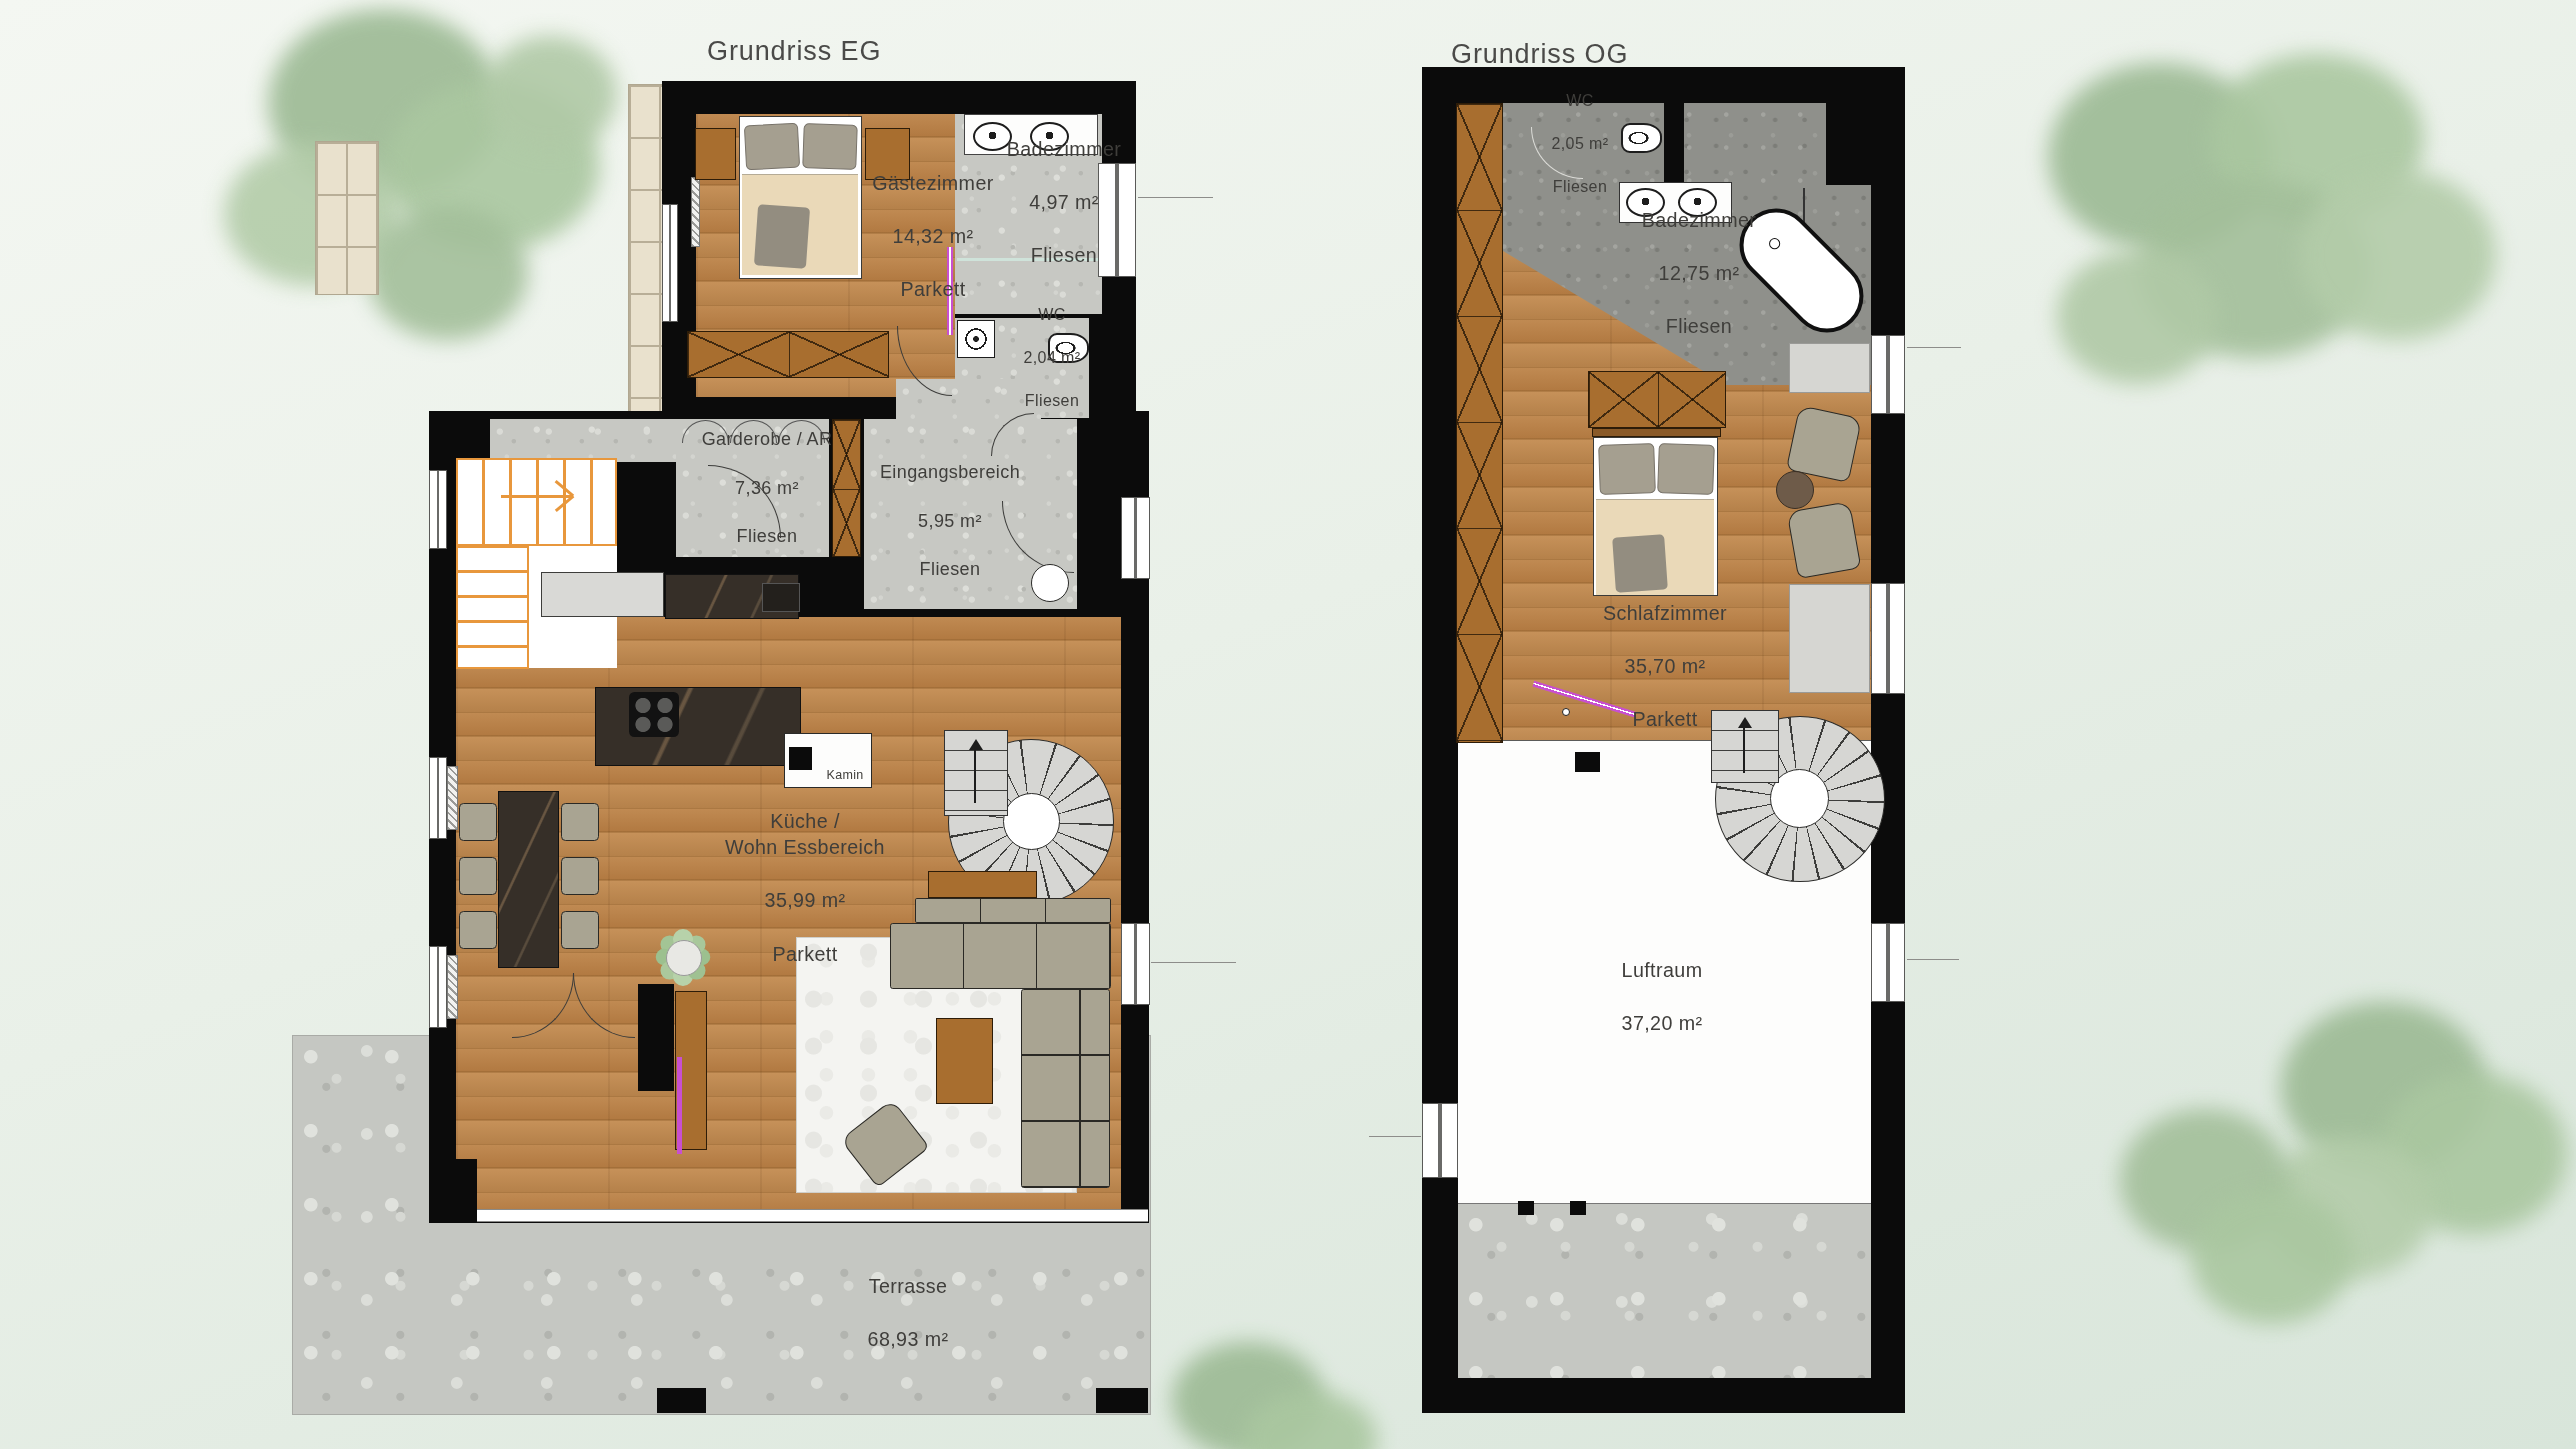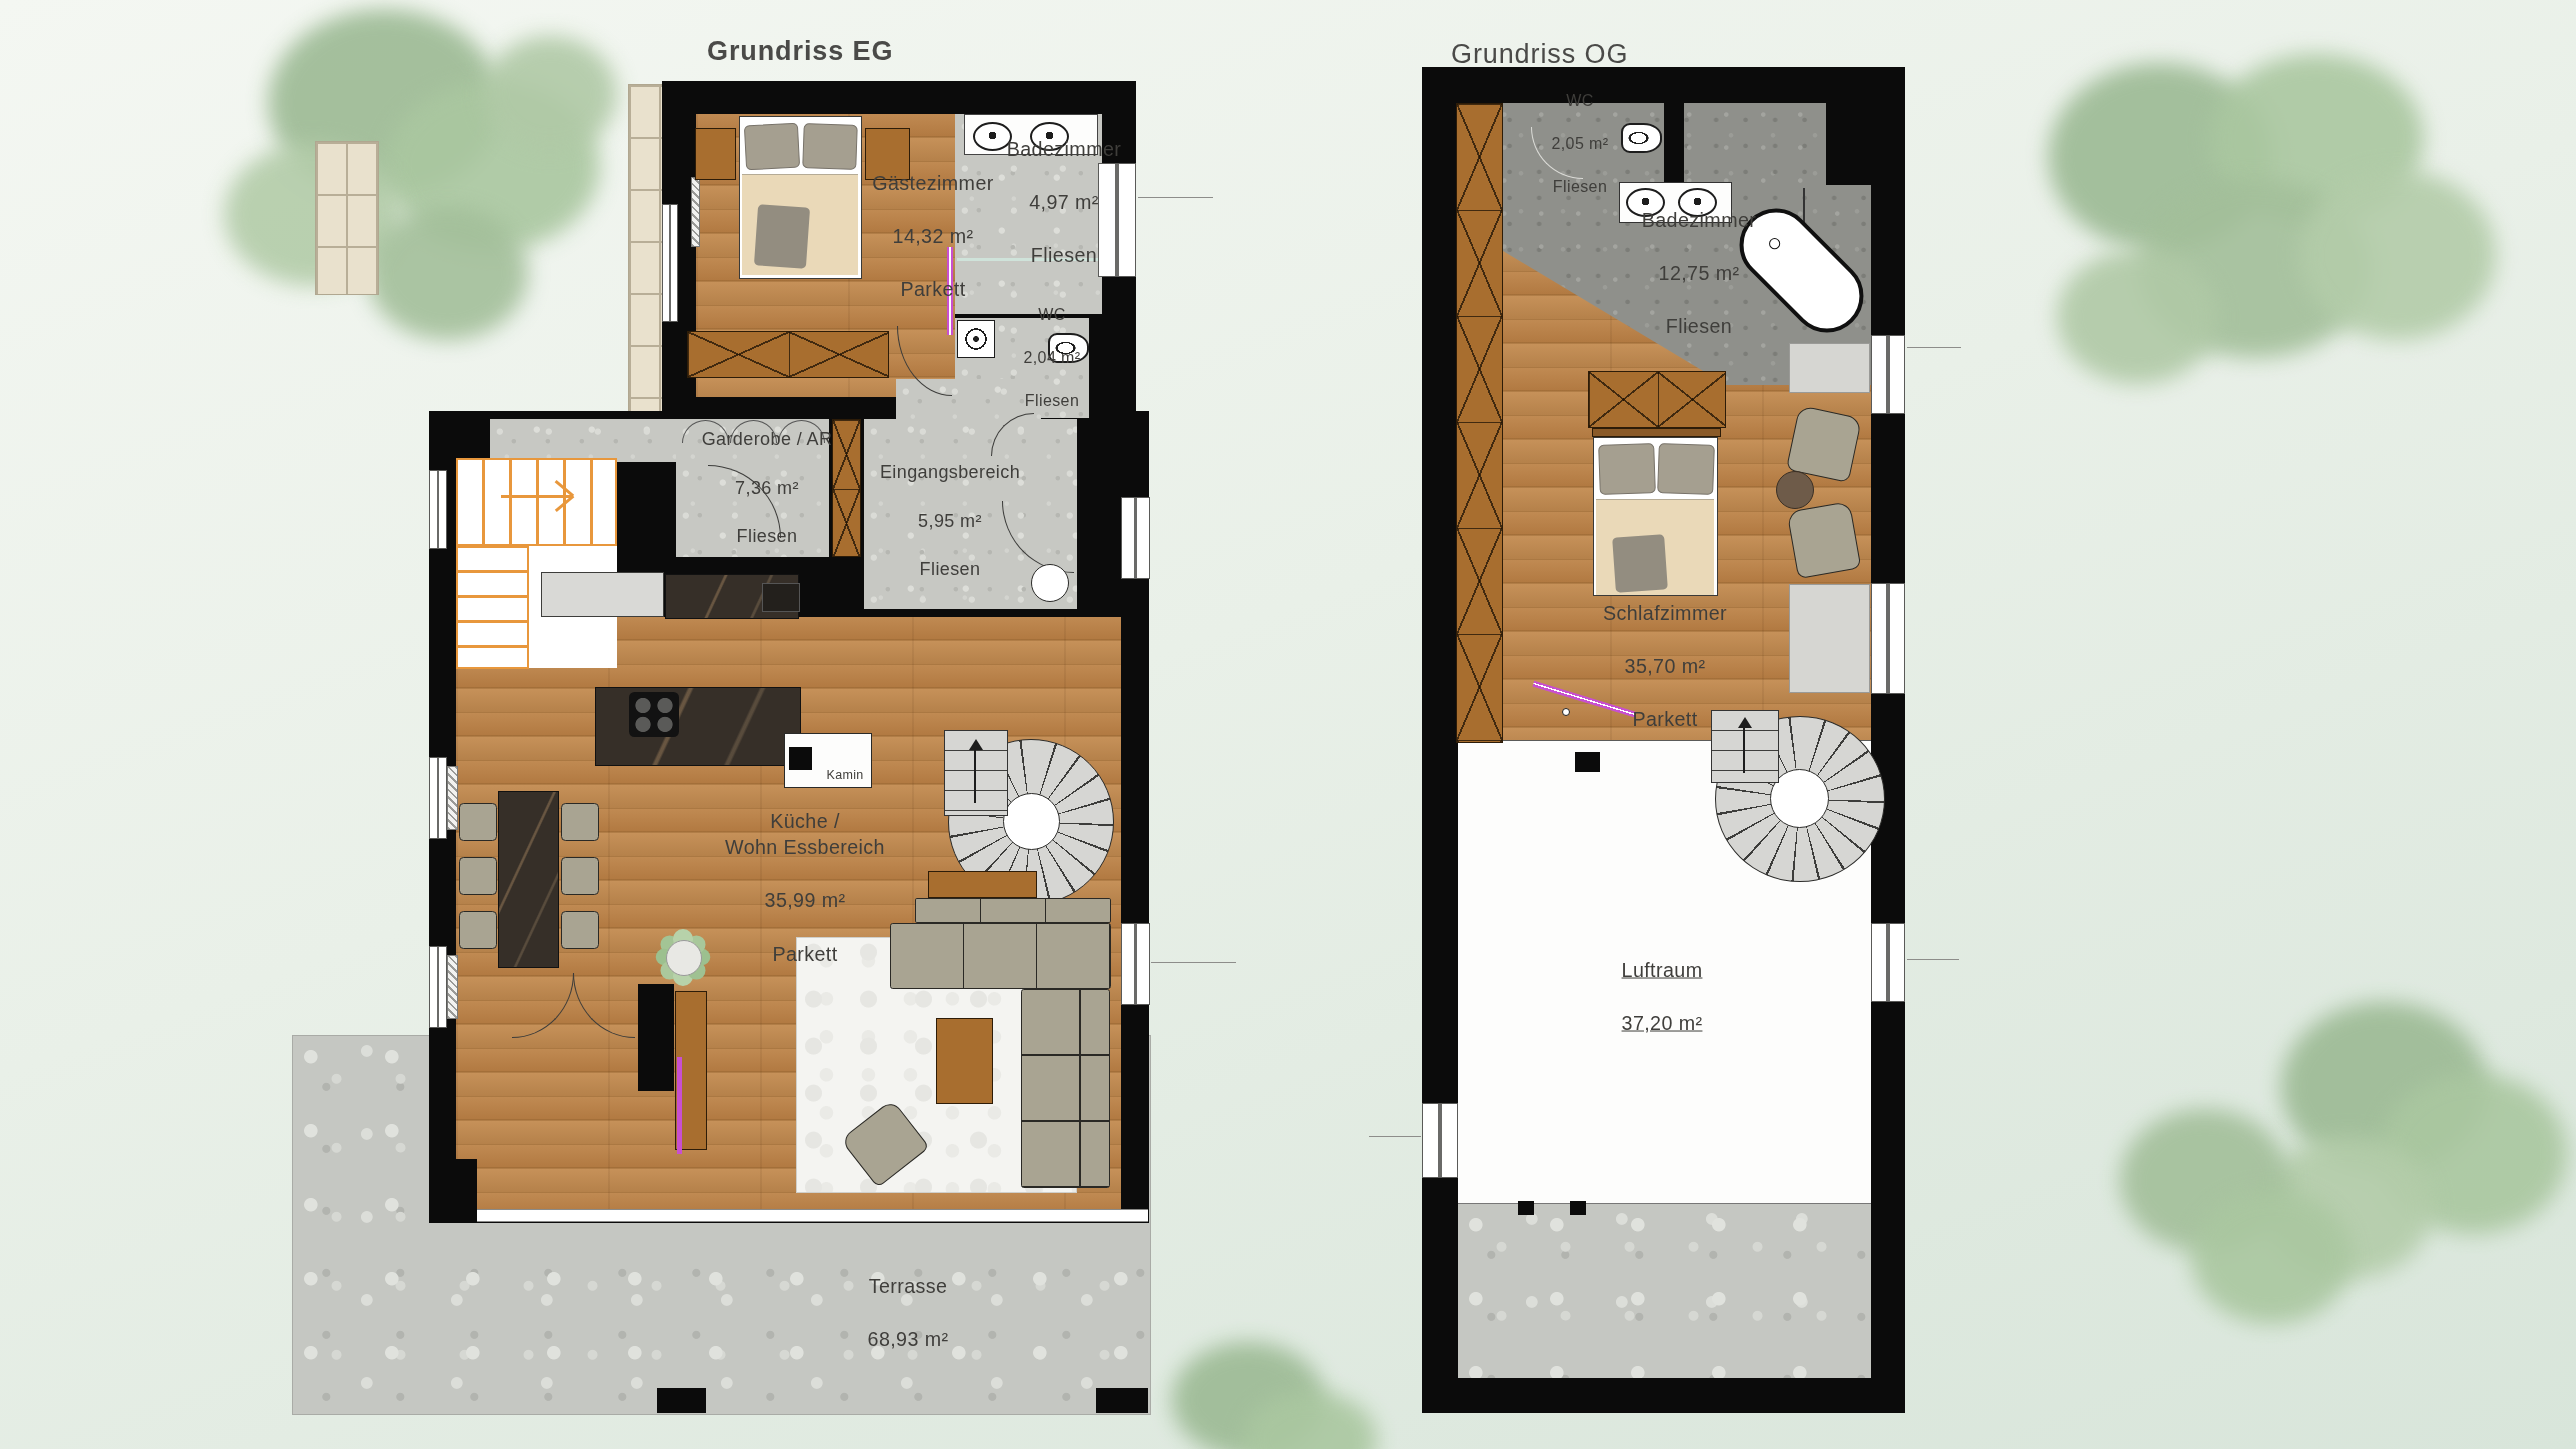--- a/index.html
+++ b/index.html
@@ -94,21 +94,21 @@
   <div class="blob" style="left:2263px;top:1136px;width:170px;height:143px;background:#b3cca9;"></div>
   <div class="blob" style="left:2120px;top:1109px;width:170px;height:143px;background:#a3bf9a;"></div>
   <div class="blob" style="left:2191px;top:1190px;width:161px;height:134px;background:#aac7a0;"></div>
 </div>
 <div>
   <div class="blob" style="left:1172px;top:1342px;width:152px;height:116px;background:#9cba94;"></div>
   <div class="blob" style="left:1243px;top:1391px;width:134px;height:98px;background:#aac7a0;"></div>
 </div>
 
 <div>
-  <div class="title" style="left:707px;top:36px;font-weight:bold;">Grundriss EG</div>
+  <div class="title" style="left:707px;top:36px;">Grundriss EG</div>
 
   <div class="terr" style="left:292px;top:1035px;width:857px;height:378px;border:0.9px solid #a9aba6;"></div>
   <div class="stone" style="left:315px;top:141px;width:64px;height:154px;"></div>
   <div class="stone" style="left:628px;top:84px;width:36px;height:333px;"></div>
 
   <div class="wall" style="left:662px;top:81px;width:474px;height:347px;"></div>
   <div class="wall" style="left:429px;top:411px;width:720px;height:812px;"></div>
 
   <div class="wood" style="left:696px;top:114px;width:259px;height:283px;"></div>
   <div class="tile" style="left:955px;top:114px;width:147px;height:200px;"></div>
@@ -324,18 +324,18 @@
   <div class="label" style="left:1699px;top:273px;">
     <div>Badezimmer</div>
     <div>12,75 m²</div>
     <div>Fliesen</div>
   </div>
   <div class="label" style="left:1665px;top:666px;">
     <div>Schlafzimmer</div>
     <div>35,70 m²</div>
     <div>Parkett</div>
   </div>
-  <div class="label" style="left:1662px;top:996px;text-decoration:underline;">
+  <div class="label" style="left:1662px;top:996px;">
     <div>Luftraum</div>
     <div>37,20 m²</div>
   </div>
 </div>
 
 
 </body></html>

